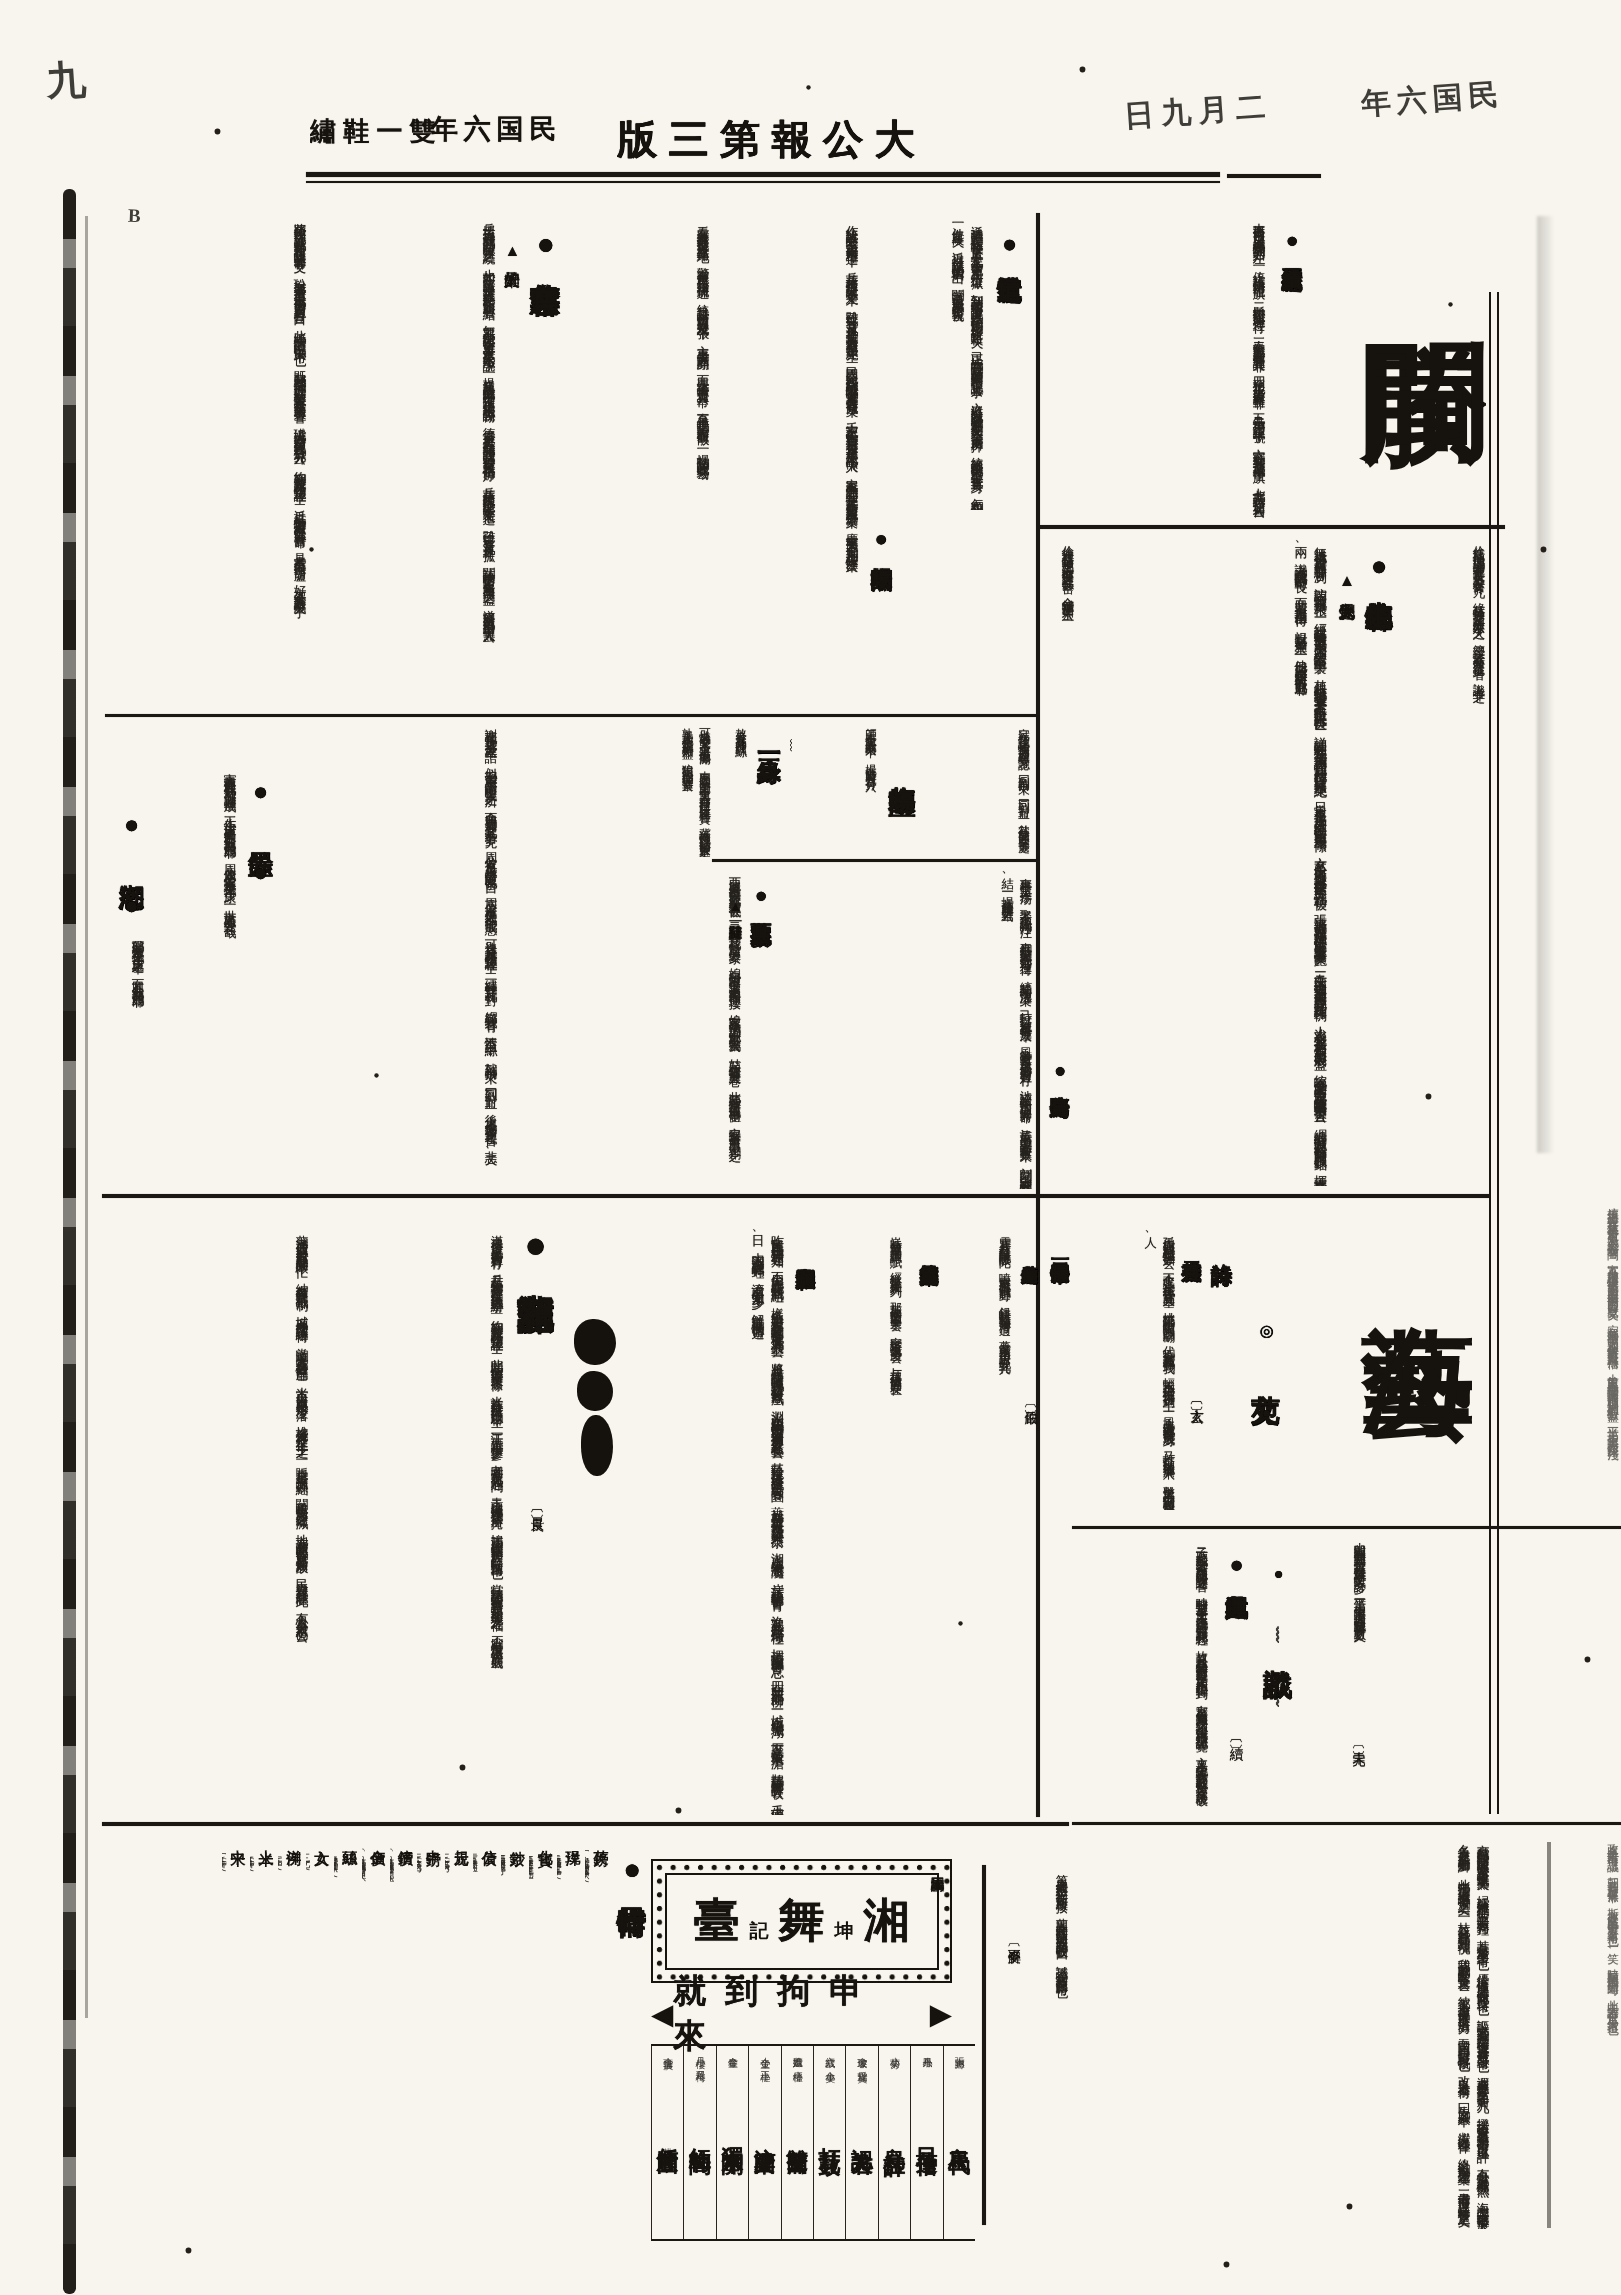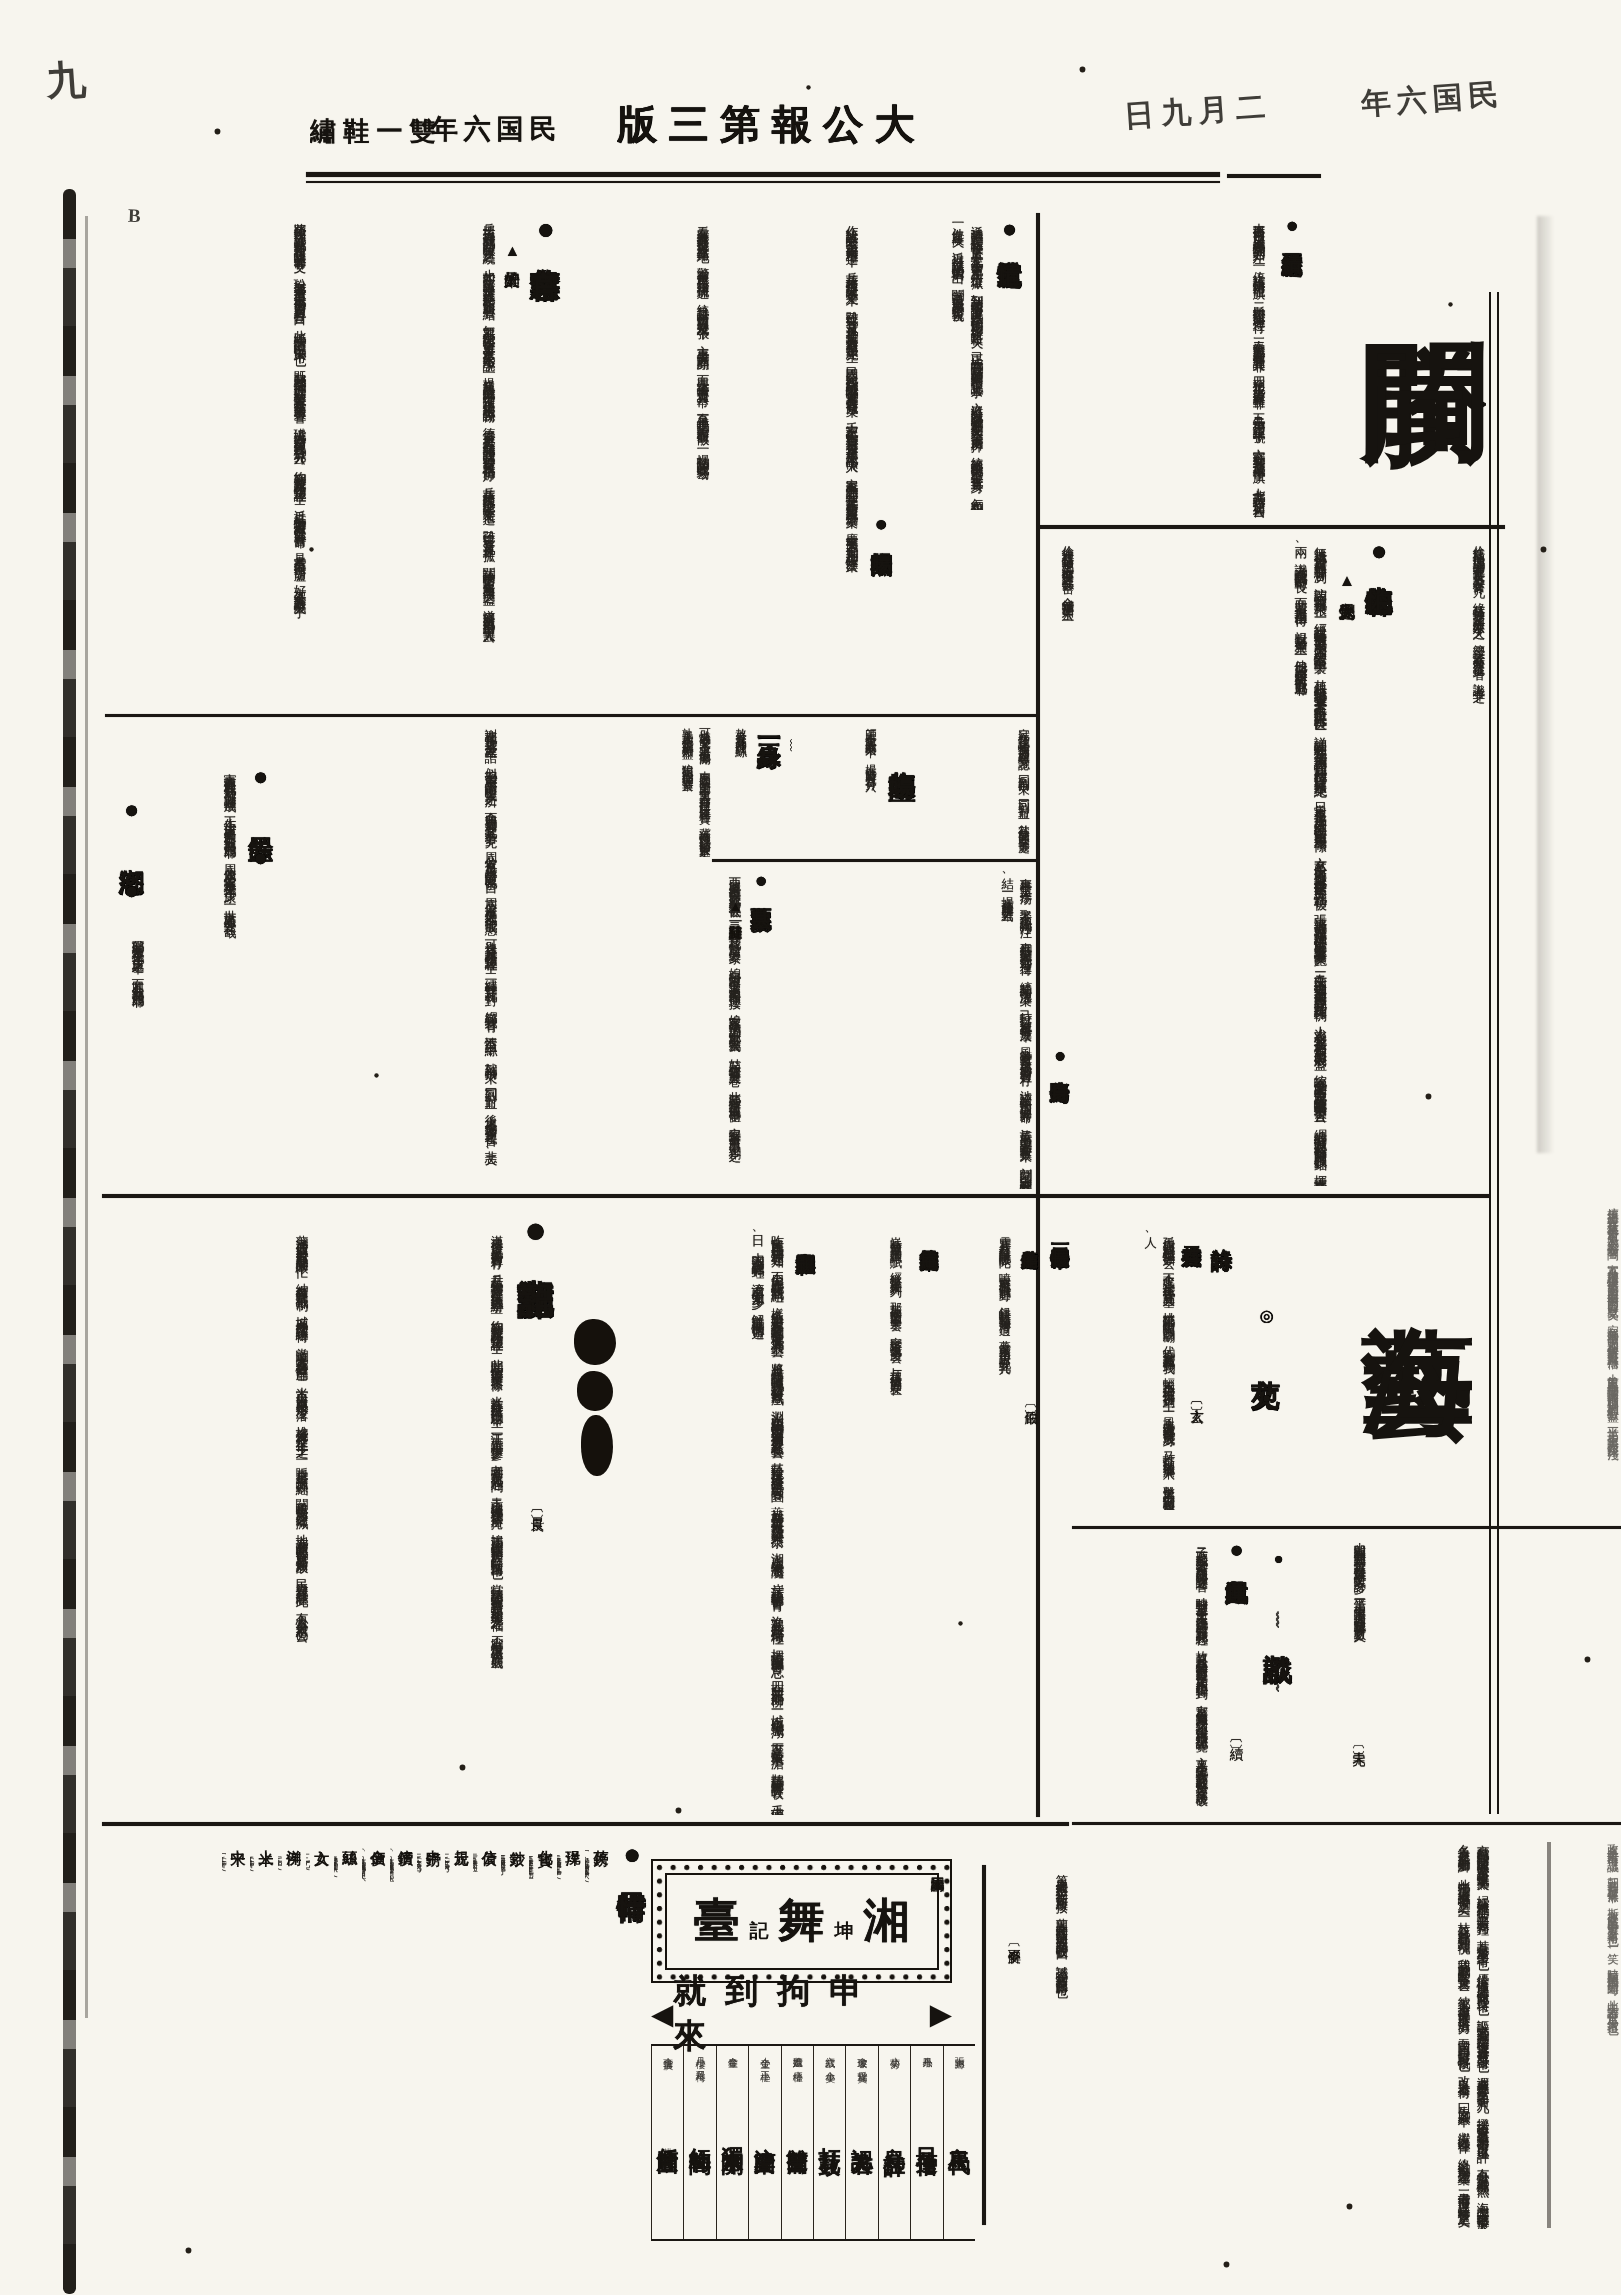--- a/index.html
+++ b/index.html
@@ -2,21 +2,21 @@
 <html style="font-size:11.5px"><head>
 <meta charset="utf-8">
 <style>
   html,body{margin:0;padding:0;background:#d8d4c9;}
   .page{position:relative;width:1622px;height:2295px;background:#f7f5ee;overflow:hidden;
         font-family:"Liberation Serif","DejaVu Serif",serif;color:#16130f;}
   
   .v{writing-mode:vertical-rl;text-orientation:upright;position:absolute;overflow:hidden;}
   .h{position:absolute;white-space:nowrap;overflow:hidden;}
   .ink{text-shadow:0 0 0.7px rgba(20,16,10,.8);}
-  .heavy{font-weight:800;text-shadow:0 0 0.7px #000,0.4px 0.4px 0 #000;}
+  .heavy{font-weight:800;text-shadow:0 0 0.7px #000,0.4px 0.4px 0 #000;margin-top:15px;}
   .body{letter-spacing:2.2px;line-height:1.5;opacity:.93;}
   .faded{opacity:.62;}
   .rule{position:absolute;background:#1b1713;box-shadow:0 0 0.7px #1b1713;}
   .vr2{position:absolute;width:5.8px;border-left:2.9px solid #1b1713;border-right:2.2px solid #1b1713;background:transparent;}
   .bracket{letter-spacing:0.7px;}
   
   .hand{position:absolute;font-weight:600;color:#201d19;transform:rotate(-4deg);opacity:.85;}
   
   #foldL{position:absolute;left:63px;top:189px;width:13px;height:2105px;border-radius:5.8px;
     background:repeating-linear-gradient(180deg,rgba(15,12,8,.92) 0 50px,rgba(15,12,8,.5) 50px 79px,rgba(15,12,8,.85) 79px 137px);filter:blur(0.7px);}

